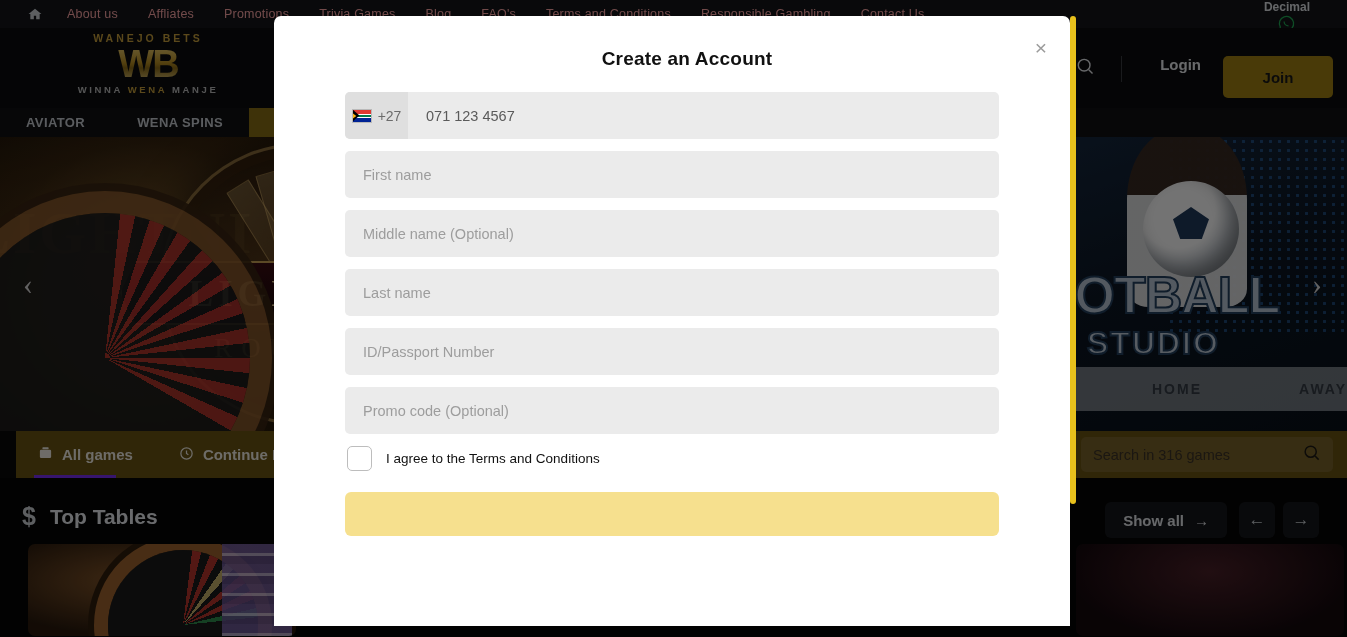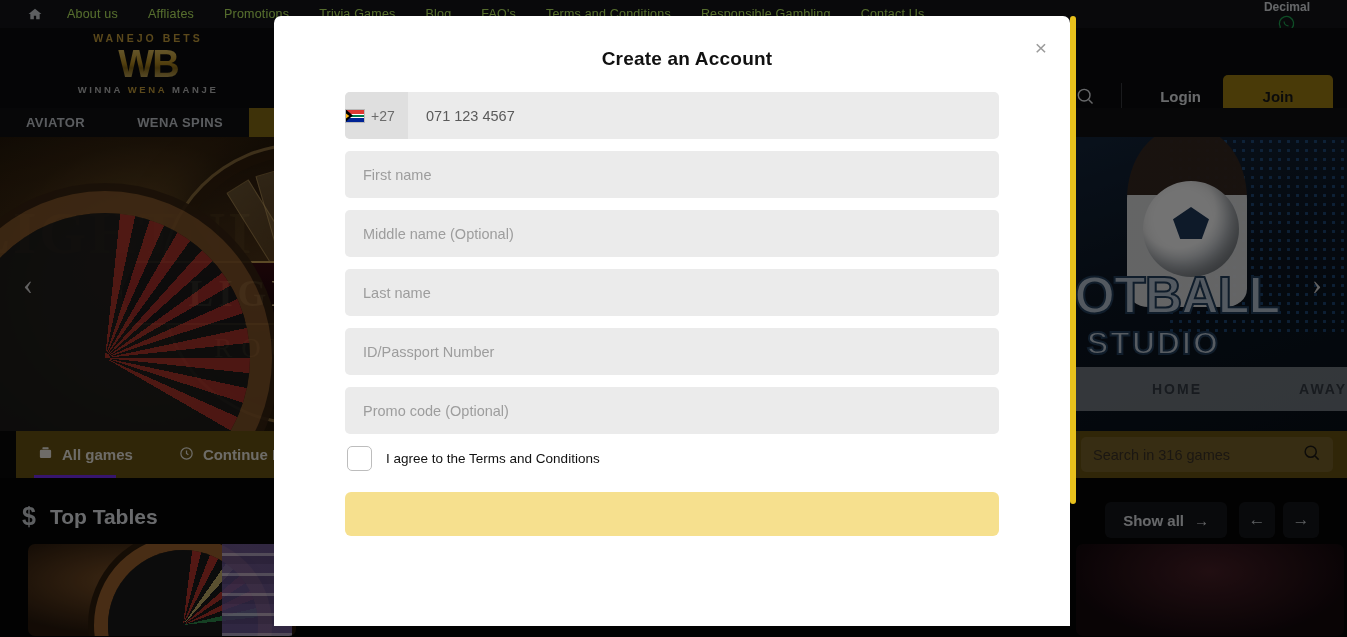--- a/index.html
+++ b/index.html
@@ -14,21 +14,21 @@
   
   .site { position: absolute; inset: 0; background: #0a0a0a; }
 
   .topbar {
     position: absolute; top: 0; left: 0; width: 1347px; height: 28px;
     background: #14161a;
     display: flex; align-items: center;
   }
   .topnav { display: flex; align-items: center; gap: 0px; padding-left: 14px; }
   .topnav a {
-    color: #bef264; font-size: 12.5px; text-decoration: none;
+    color: #fca5a5; font-size: 12.5px; text-decoration: none;
     padding: 0 15px; white-space: nowrap; letter-spacing: .2px;
   }
   .home-ico { color: #cfd3d8; font-size: 14px; padding: 0 10px 0 14px; display:flex; }
   .topbar-right {
     position: absolute; right: 14px; top: 0; height: 28px;
     display: flex; align-items: center;  flex-direction: column;
   }
   .topbar-right .odds { color:#dfe2e6; font-size:12px; font-weight:600; }
   .topbar-right .clock { color:#dfe2e6; font-size:12px; font-weight:600; }
   .wa { width: 19px; height: 19px; }
@@ -45,21 +45,21 @@
   .logo-wb {
     font-size: 38px; font-weight: 800; letter-spacing: -2px; line-height: 40px;
     background: linear-gradient(180deg,#f1d479 0%,#b98f22 48%,#8e6d18 60%,#e7cf86 100%);
     -webkit-background-clip: text; background-clip: text; color: transparent;
   }
   .logo-bot { font-size: 9.5px; letter-spacing: 2.6px; font-weight: 700; color:#bdbdbd; }
   .logo-bot b { color:#c9a13c; }
 
   .header-right {
     position: absolute; right: 14px; top: 28px; height: 80px;
-    display: flex; align-items: center; gap: 0;
+    display: flex; gap: 0;
   }
   .srch-ic { width: 40px; display:flex; justify-content:center; color:#e7e9ec; }
   .vdiv { width:1px; height:26px; background:#3a3d42; margin: 0 16px; }
   .login-link { color:#e9ebee; font-size:15px; font-weight:600; padding: 0 22px; text-decoration:none;}
   .join-btn {
     background:#a38213; color:#1a1a1a; border:none; border-radius:5px;
     width: 110px; height: 42px; font-size: 15px; font-weight: 700;
     font-family: "Liberation Sans", sans-serif; cursor: pointer;
   }
 
@@ -249,21 +249,21 @@
   }
   .field input {
     width:100%; height:100%; border:none; outline:none; background:transparent;
     padding: 0 18px; font-size:14.5px; color:#4b4b4b;
     font-family:"Liberation Sans", sans-serif;
   }
   .field input::placeholder { color:#9d9d9d; }
   .phone-field { background:#ebebeb; }
   .cc {
     width:63px; height:47px; background:#dfdfdf; border-radius:5px 0 0 5px;
-    display:flex; align-items:center; justify-content:flex-start; gap:6px; cursor:pointer;
+    display:flex; align-items:center; justify-content:center; gap:6px; cursor:pointer;
   }
   .flag-sa {
     width:20px; height:14px; position:relative; border:1px solid #b9b9b9; overflow:hidden;
     background: linear-gradient(180deg,#de3831 0 36%, #fff 36% 43%, #007a4d 43% 57%, #fff 57% 64%, #002395 64% 100%);
   }
   .flag-sa::before{
     content:""; position:absolute; left:0; top:0; width:11px; height:100%;
     background:#000; clip-path: polygon(0 0, 62% 50%, 0 100%);
   }
   .flag-sa::after{

